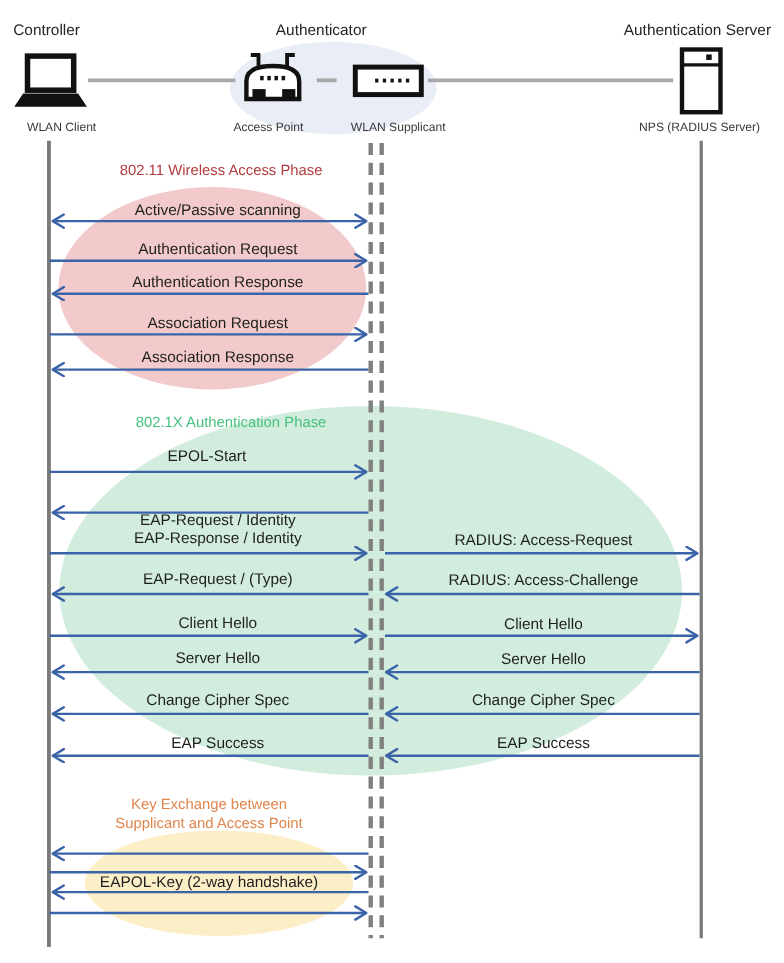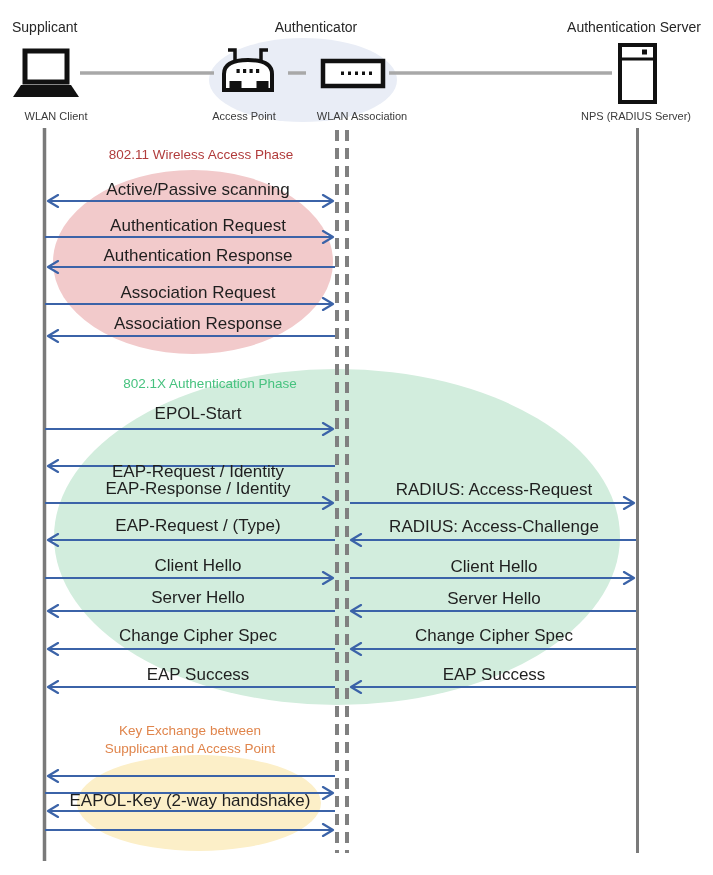--- a/index.html
+++ b/index.html
@@ -12,21 +12,21 @@
   .role-label {
     position:absolute; font-size:14px; color:#262626; white-space:nowrap;
     transform:translate(-50%,-50%);
   }
   .role-label.left-aligned { transform:translateY(-50%); }
   .node-label {
     position:absolute; font-size:11px; color:#3a3a3a; white-space:nowrap;
     transform:translate(-50%,-50%);
   }
   .msg-label {
-    position:absolute; font-size:17px; color:#1f1f1f; white-space:nowrap;
+    position:absolute; font-size:14px; color:#1f1f1f; white-space:nowrap;
     transform:translate(-50%,-50%);
   }
   .phase-title {
     position:absolute; font-size:13.5px; line-height:18px; text-align:center;
     white-space:pre-line; transform:translate(-50%,-50%);
   }
 </style>
 </head>
 <body>
 
@@ -112,38 +112,38 @@
         <line x1="636" y1="649" x2="351" y2="649" stroke="#3B63A8" stroke-width="2.2" marker-end="url(#arrowhead)"></line>
         <line x1="335" y1="687" x2="48" y2="687" stroke="#3B63A8" stroke-width="2.2" marker-end="url(#arrowhead)"></line>
         <line x1="636" y1="687" x2="351" y2="687" stroke="#3B63A8" stroke-width="2.2" marker-end="url(#arrowhead)"></line>
         <line x1="335" y1="776" x2="48" y2="776" stroke="#3B63A8" stroke-width="2.2" marker-end="url(#arrowhead)"></line>
         <line x1="45" y1="793" x2="333" y2="793" stroke="#3B63A8" stroke-width="2.2" marker-end="url(#arrowhead)"></line>
         <line x1="335" y1="811" x2="48" y2="811" stroke="#3B63A8" stroke-width="2.2" marker-end="url(#arrowhead)"></line>
         <line x1="45" y1="830" x2="333" y2="830" stroke="#3B63A8" stroke-width="2.2" marker-end="url(#arrowhead)"></line>
       </g>
   </svg>
 
-  <div class="role-label left-aligned" style="left:12px; top:27px;">Supplicant</div>
-  <div class="role-label" style="left:316px; top:27px;">Authenticator</div>
+  <div class="role-label left-aligned" style="left:12px; top:27px;">Controller</div>
+  <div class="role-label" style="left:292px; top:27px;">Authenticator</div>
   <div class="role-label" style="left:634px; top:27px;">Authentication Server</div>
 
   <div class="node-label" style="left:56px; top:116px;">WLAN Client</div>
   <div class="node-label" style="left:244px; top:116px;text-align:center;">Access Point</div>
-  <div class="node-label" style="left:362px; top:116px;">WLAN Association</div>
+  <div class="node-label" style="left:362px; top:116px;">WLAN Supplicant</div>
   <div class="node-label" style="left:636px; top:116px;">NPS (RADIUS Server)</div>
 
   <div id="labels-layer">
       <div class="phase-title" style="left: 201px; top: 155px; color: rgb(177, 60, 60);">802.11 Wireless Access Phase</div>
       <div class="msg-label" style="left: 198px; top: 190px; color: rgb(31, 31, 31);">Active/Passive scanning</div>
       <div class="msg-label" style="left: 198px; top: 226px; color: rgb(31, 31, 31);">Authentication Request</div>
       <div class="msg-label" style="left: 198px; top: 256px; color: rgb(31, 31, 31);">Authentication Response</div>
       <div class="msg-label" style="left: 198px; top: 293px; color: rgb(31, 31, 31);">Association Request</div>
       <div class="msg-label" style="left: 198px; top: 324px; color: rgb(31, 31, 31);">Association Response</div>
       <div class="phase-title" style="left: 210px; top: 384px; color: rgb(71, 194, 127);">802.1X Authentication Phase</div>
-      <div class="msg-label" style="left: 198px; top: 414px; color: rgb(31, 31, 31);">EPOL-Start</div>
+      <div class="msg-label" style="left: 188px; top: 414px; color: rgb(31, 31, 31);">EPOL-Start</div>
       <div class="msg-label" style="left: 198px; top: 452px; color: rgb(31, 31, 31); margin-top: 20px;">EAP-Request / Identity</div>
       <div class="msg-label" style="left: 198px; top: 489px; color: rgb(31, 31, 31);">EAP-Response / Identity</div>
       <div class="msg-label" style="left: 494px; top: 490px; color: rgb(31, 31, 31);">RADIUS: Access-Request</div>
       <div class="msg-label" style="left: 198px; top: 526px; color: rgb(31, 31, 31);">EAP-Request / (Type)</div>
       <div class="msg-label" style="left: 494px; top: 527px; color: rgb(31, 31, 31);">RADIUS: Access-Challenge</div>
       <div class="msg-label" style="left: 198px; top: 566px; color: rgb(31, 31, 31);">Client Hello</div>
       <div class="msg-label" style="left: 494px; top: 567px; color: rgb(31, 31, 31);">Client Hello</div>
       <div class="msg-label" style="left: 198px; top: 598px; color: rgb(31, 31, 31);">Server Hello</div>
       <div class="msg-label" style="left: 494px; top: 599px; color: rgb(31, 31, 31);">Server Hello</div>
       <div class="msg-label" style="left: 198px; top: 636px; color: rgb(31, 31, 31);">Change Cipher Spec</div>

